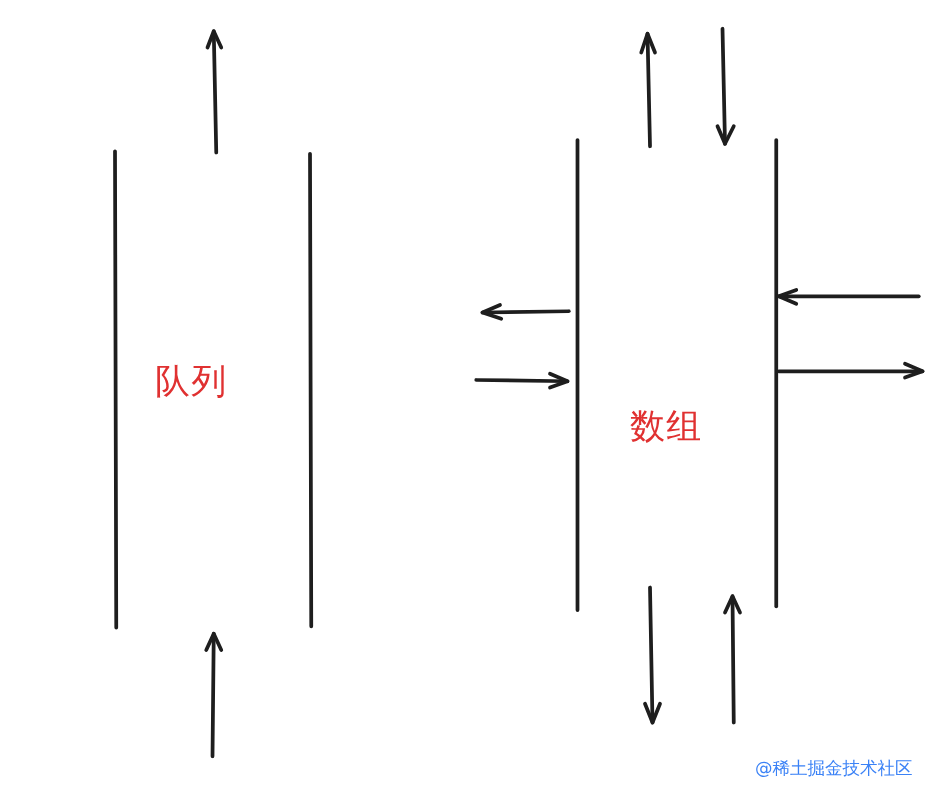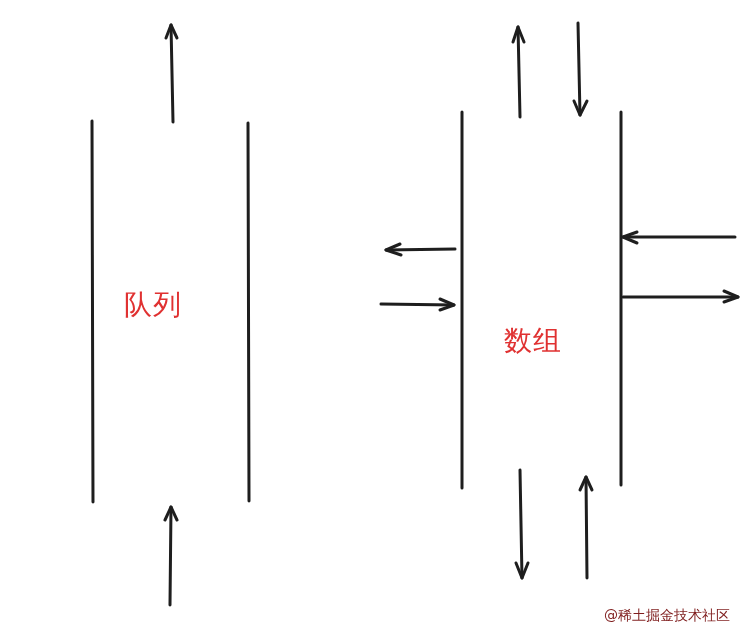--- a/index.html
+++ b/index.html
@@ -1,19 +1,19 @@
 <!DOCTYPE html>
 <html><head>
 <meta charset="utf-8">
 <style>
   html,body{margin:0;padding:0;background:#ffffff;}
   #canvas{position:relative;width:753px;height:632px;overflow:hidden;background:#fff;}
   svg{position:absolute;left:0;top:0;}
   .label{position:absolute;font-family:"DejaVu Sans",sans-serif;color:#e03131;font-size:28px;line-height:1;letter-spacing:1px;}
-  .watermark{position:absolute;font-family:"DejaVu Sans",sans-serif;color:#7f1d1d;font-size:14px;line-height:1;}
+  .watermark{position:absolute;font-family:"DejaVu Sans",sans-serif;color:#3b82f6;font-size:14px;line-height:1;}
 </style>
 </head>
 <body>
 
 <div id="canvas">
   <svg width="753" height="632" viewBox="0 0 753 632">
     <g fill="none" stroke="#1e1e1e" stroke-width="3" stroke-linecap="round" stroke-linejoin="round">
 
       <path d="M92 121 L93 502"></path>
       <path d="M248 123 L249 501"></path>

